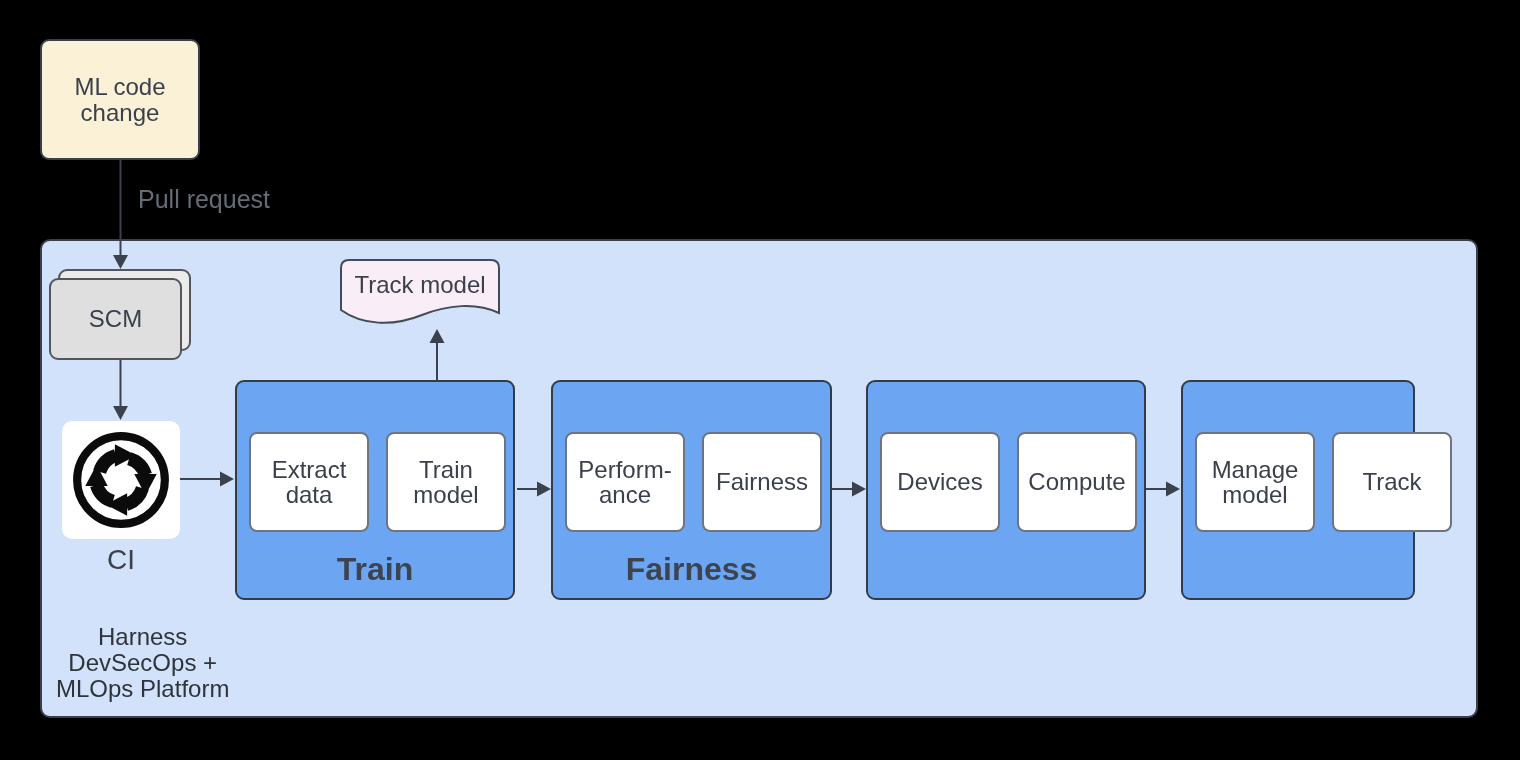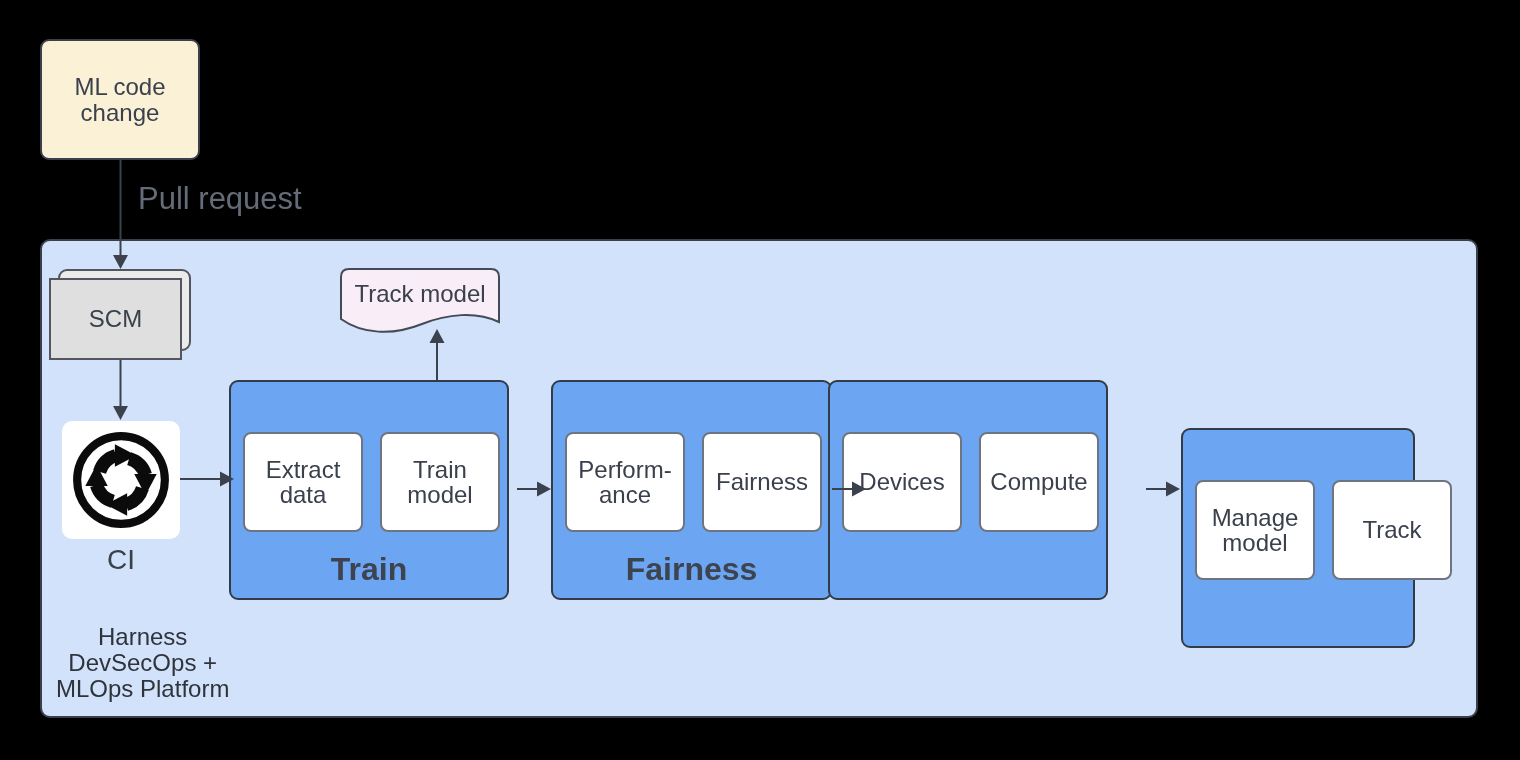--- a/index.html
+++ b/index.html
@@ -42,21 +42,21 @@
     width: 160px; height: 121px;
     background: var(--trigger-fill);
     border: 2px solid var(--container-border);
     border-radius: 9px;
     display: flex; align-items: center; justify-content: center;
   }
   .edge-label {
     position: absolute;
     left: 138px; top: 185px;
     color: var(--muted-text);
-    font-size: 31px;
+    font-size: 25px;
     line-height: 28px;
   }
   .platform {
     position: absolute;
     left: 40px; top: 239px;
     width: 1438px; height: 479px;
     background: var(--container-fill);
     border: 2px solid var(--container-border);
     border-radius: 10px;
   }
@@ -76,21 +76,21 @@
     background: var(--scm-back-fill);
     border: 2px solid var(--scm-border);
     border-radius: 9px;
   }
   .scm-front {
     position: absolute;
     left: 49px; top: 278px;
     width: 133px; height: 82px;
     background: var(--scm-fill);
     border: 2px solid var(--scm-border);
-    border-radius: 0;
+    border-radius: 9px;
     display: flex; align-items: center; justify-content: center;
   }
   .ci-tile {
     position: absolute;
     left: 62px; top: 421px;
     width: 118px; height: 118px;
     background: #FFFFFF;
     border-radius: 10px;
     display: flex; align-items: center; justify-content: center;
   }
@@ -103,24 +103,24 @@
     font-size: 28px;
   }
   .stage {
     position: absolute;
     top: 380px;
     height: 220px;
     background: var(--stage-fill);
     border: 2px solid var(--stage-border);
     border-radius: 9px;
   }
-  .stage-train   { left: 229px;  width: 280px; }
+  .stage-train   { left: 235px;  width: 280px; }
   .stage-evaluate{ left: 551px;  width: 281px; }
-  .stage-deploy  { left: 828px;  width: 280px; }
-  .stage-monitor { left: 1181px; width: 234px; margin-top: 48px; }
+  .stage-deploy  { left: 866px;  width: 280px; }
+  .stage-monitor { left: 1181px; width: 234px; }
   .stage-item {
     position: absolute;
     top: 50px;
     width: 120px; height: 100px;
     background: #FFFFFF;
     border: 2px solid var(--item-border);
     border-radius: 8px;
     display: flex; align-items: center; justify-content: center;
   }
   .stage-item.pos-1 { left: 12px; }
@@ -130,21 +130,21 @@
     bottom: 10px; left: 0;
     width: 100%;
     text-align: center;
     font-size: 32px;
     font-weight: bold;
     line-height: 38px;
     color: var(--title-text);
   }
   .doc-shape {
     position: absolute;
-    left: 340px; top: 268px;
+    left: 340px; top: 259px;
     width: 160px; height: 72px;
   }
   .doc-shape svg { position: absolute; left: 0; top: 0; }
   .doc-label {
     position: absolute;
     left: 0; top: 12px;
     width: 100%;
     text-align: center;
     color: var(--text);
     font-size: 24px;

